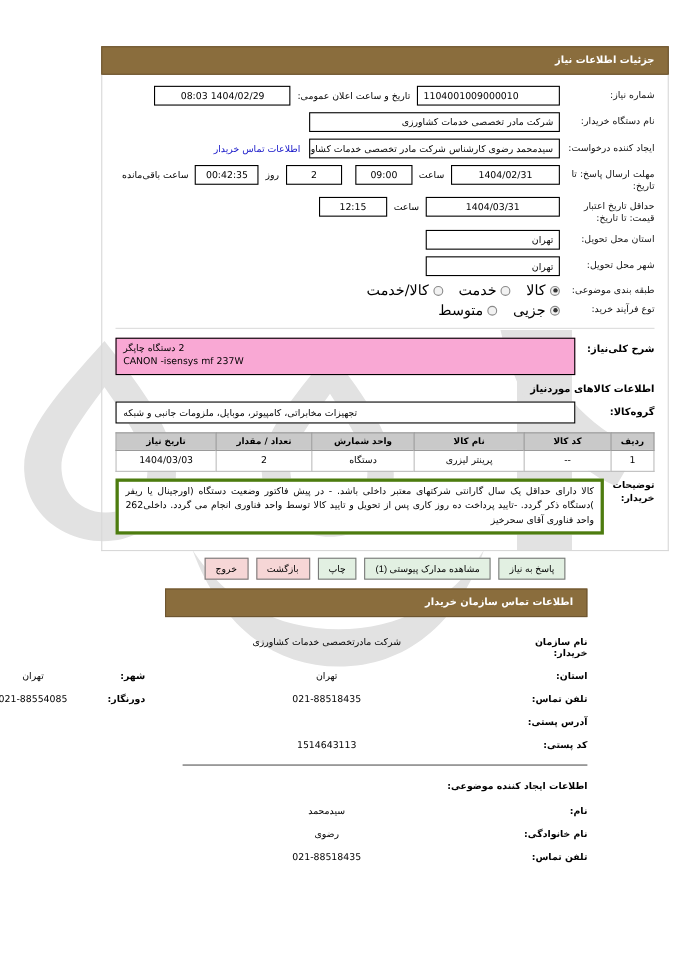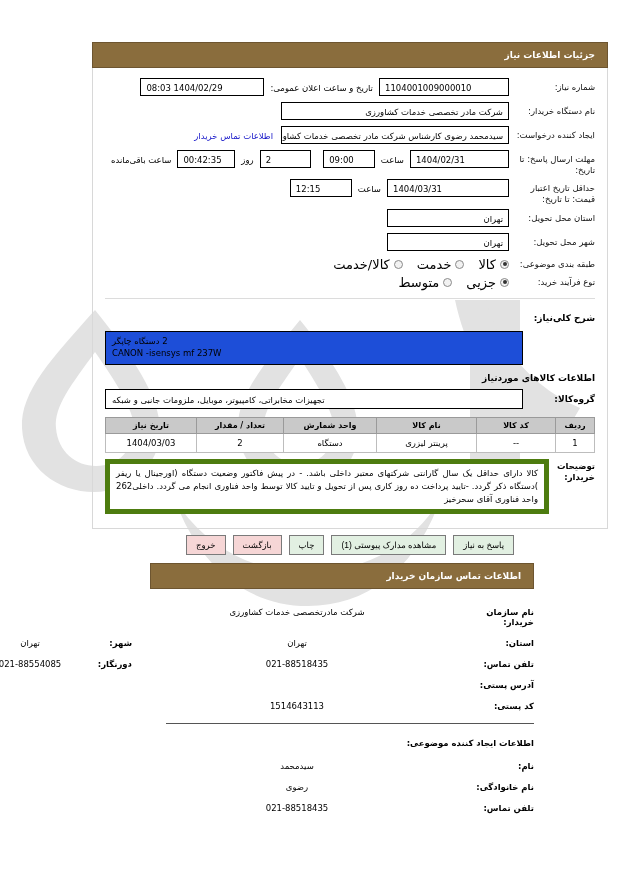--- a/index.html
+++ b/index.html
@@ -84,21 +84,21 @@
     background: #ffffff;
     height: 18px;
     line-height: 18px;
     padding: 0 5px;
     font-size: 8.5px;
     text-align: left;
     box-sizing: border-box;
     overflow: hidden;
     white-space: nowrap;
   }
-  .fbox.center { text-align: left; }
+  .fbox.center { text-align: center; }
   .fbox.rtl { text-align: right; }
   .mid-label {
     padding: 0 6px;
     line-height: 20px;
     font-size: 8.5px;
     white-space: nowrap;
   }
   .w-reqno   { width: 130px; }
   .w-date    { width: 124px; }
   .w-org     { width: 228px; }
@@ -175,28 +175,27 @@
     width: 72px;
     flex: 0 0 72px;
     font-weight: bold;
     font-size: 9px;
     text-align: right;
     padding-top: 6px;
   }
   .bigbox {
     flex: 1;
     border: 1px solid #000000;
-    background: #1d4ed8;
+    background: #f9a8d4;
     min-height: 34px;
     padding: 3px 6px;
     font-size: 8.5px;
     line-height: 1.45;
     text-align: left;
     box-sizing: border-box;
-    margin-top: 24px;
   }
 
   .subtitle {
     font-weight: bold;
     font-size: 9px;
     margin: 8px 0 6px 0;
     text-align: right;
   }
 
   .grouprow {
@@ -257,21 +256,21 @@
     width: 46px;
     flex: 0 0 46px;
     font-weight: bold;
     font-size: 8.5px;
     text-align: right;
     line-height: 1.4;
     padding-top: 2px;
   }
   .notebox {
     flex: 1;
-    border: 5px solid #4d7c0f;
+    border: 3px solid #4d7c0f;
     background: #ffffff;
     padding: 3px 6px;
     font-size: 8.5px;
     line-height: 1.55;
     text-align: justify;
     min-height: 40px;
     box-sizing: border-box;
   }
 
   

